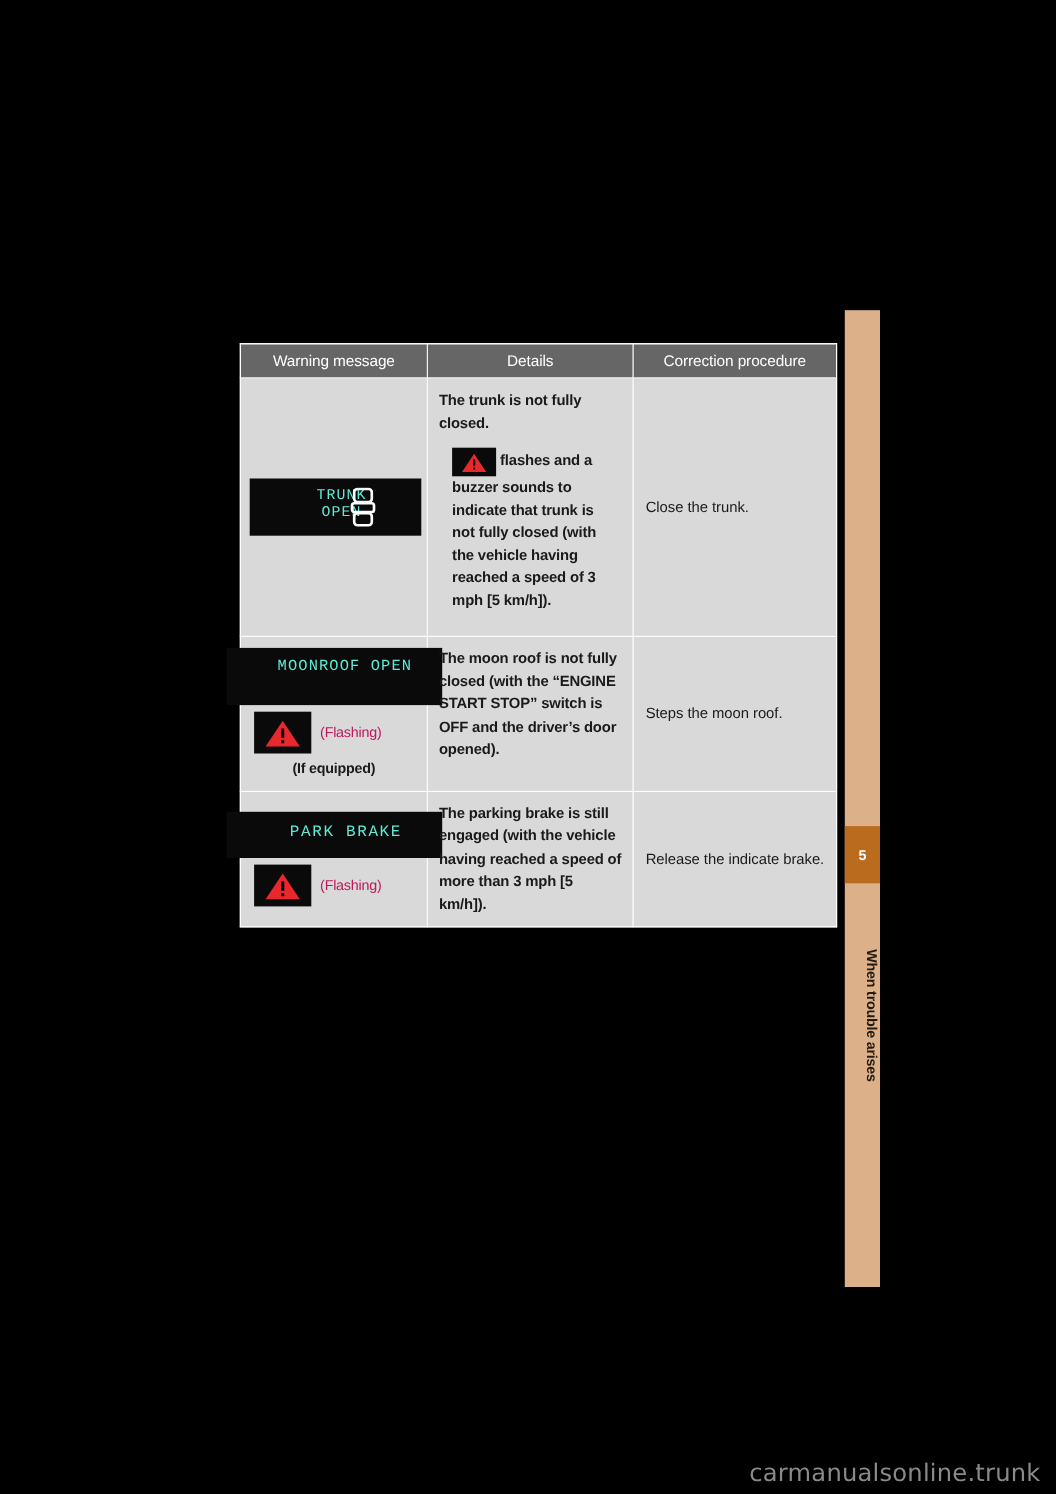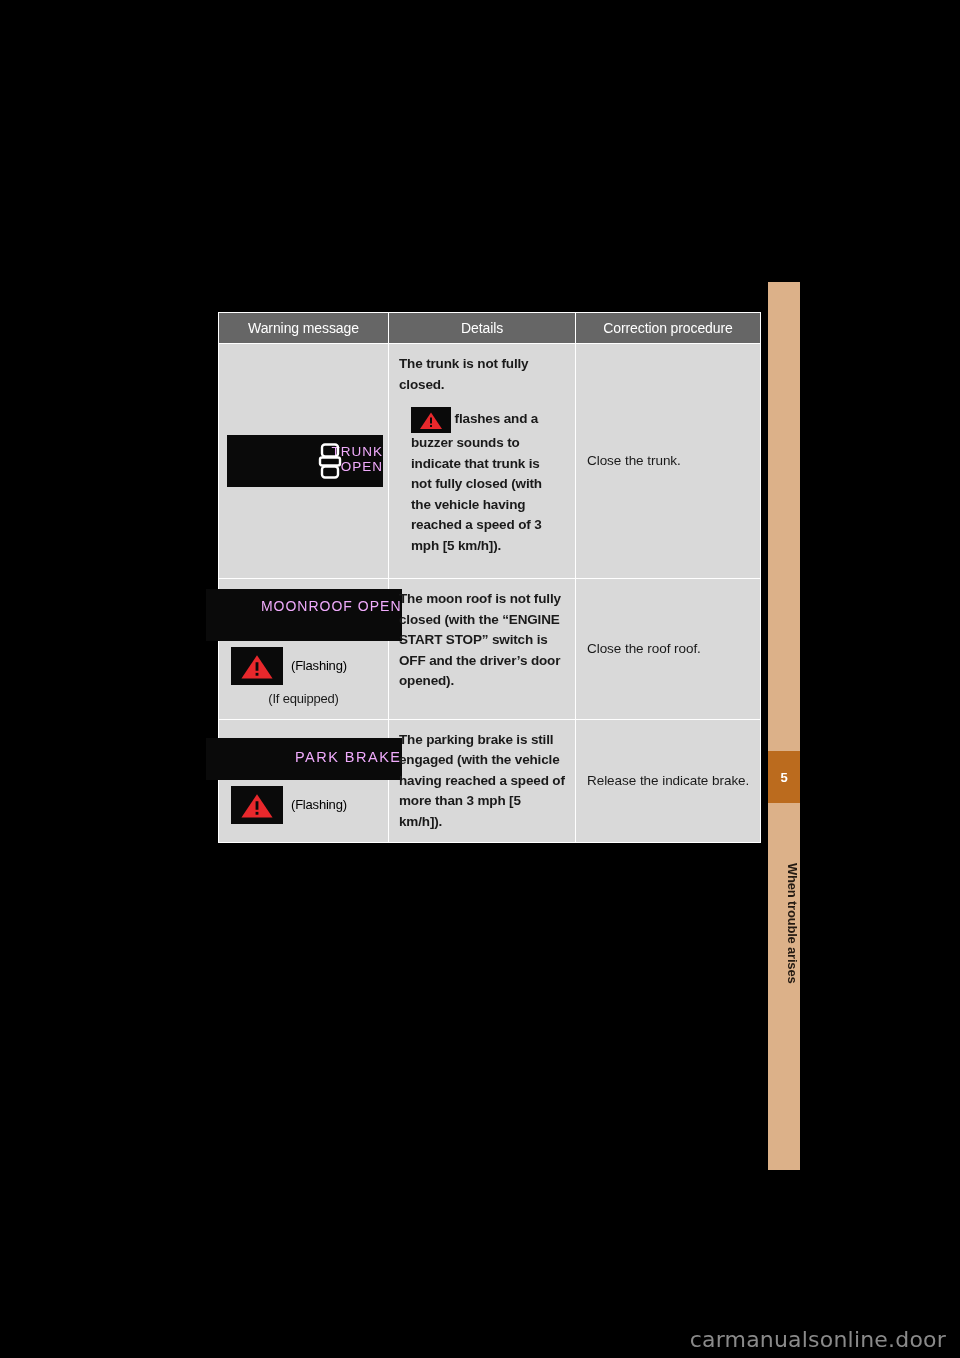--- a/index.html
+++ b/index.html
@@ -137,24 +137,24 @@
   }
   .wm-table td.col-proc {
     font-weight: normal;
     letter-spacing: -0.05px;
     padding-left: 11px;
   }
 
   
   .lcd {
     background: #0a0a0a;
-    color: #f0abfc;
+    color: #5eead4;
     display: inline-block;
-    text-align: right;
-    font-family: Liberation Sans, sans-serif;
+    text-align: center;
+    font-family: Liberation Mono, monospace;
     letter-spacing: 1px;
     line-height: 1.12;
     box-sizing: border-box;
   }
   .lcd-trunk {
     width: 156px;
     height: 52px;
     padding: 9px 0 0 11px;
     font-size: 13.5px;
     position: relative;
@@ -206,28 +206,28 @@
   }
   .flash-row {
     display: flex;
     align-items: center;
     gap: 8px;
     align-self: flex-start;
     margin-left: 4px;
   }
   .flash-label {
     font-size: 13px;
-    color: #000000;
+    color: #be185d;
     font-weight: normal;
     letter-spacing: -0.2px;
   }
   .equip-label {
     font-size: 13px;
     color: #1a1a1a;
-    font-weight: normal;
+    font-weight: bold;
     letter-spacing: -0.2px;
     margin-top: -2px;
   }
   .washer-left {
     display: flex;
     flex-direction: column;
     align-items: flex-start;
     gap: 6px;
     margin-left: 4px;
   }
@@ -318,21 +318,21 @@
                 </svg>
               </span>
               <span class="flash-label">(Flashing)</span>
             </div>
             <div class="equip-label">(If equipped)</div>
           </div>
         </td>
         <td class="col-details">
           <div>The moon roof is not fully closed (with the “ENGINE START STOP” switch is OFF and the driver’s door opened).</div>
         </td>
-        <td class="col-proc">Close the roof roof.</td>
+        <td class="col-proc">Steps the moon roof.</td>
       </tr>
 
       <tr>
         <td class="col-msg">
           <div class="msg-stack">
             <div class="lcd lcd-park">
               <span class="lcd-text">PARK  BRAKE</span>
             </div>
             <div class="flash-row">
               <span class="warn-box sz-lg">
@@ -349,15 +349,15 @@
         <td class="col-details">
           <div>The parking brake is still engaged (with the vehicle having reached a speed of more than 3 mph [5 km/h]).</div>
         </td>
         <td class="col-proc">Release the indicate brake.</td>
       </tr>
 
 
     </tbody>
   </table>
 
-  <div class="watermark">carmanualsonline.door</div>
+  <div class="watermark">carmanualsonline.trunk</div>
 
 </div>
 
 </body></html>

